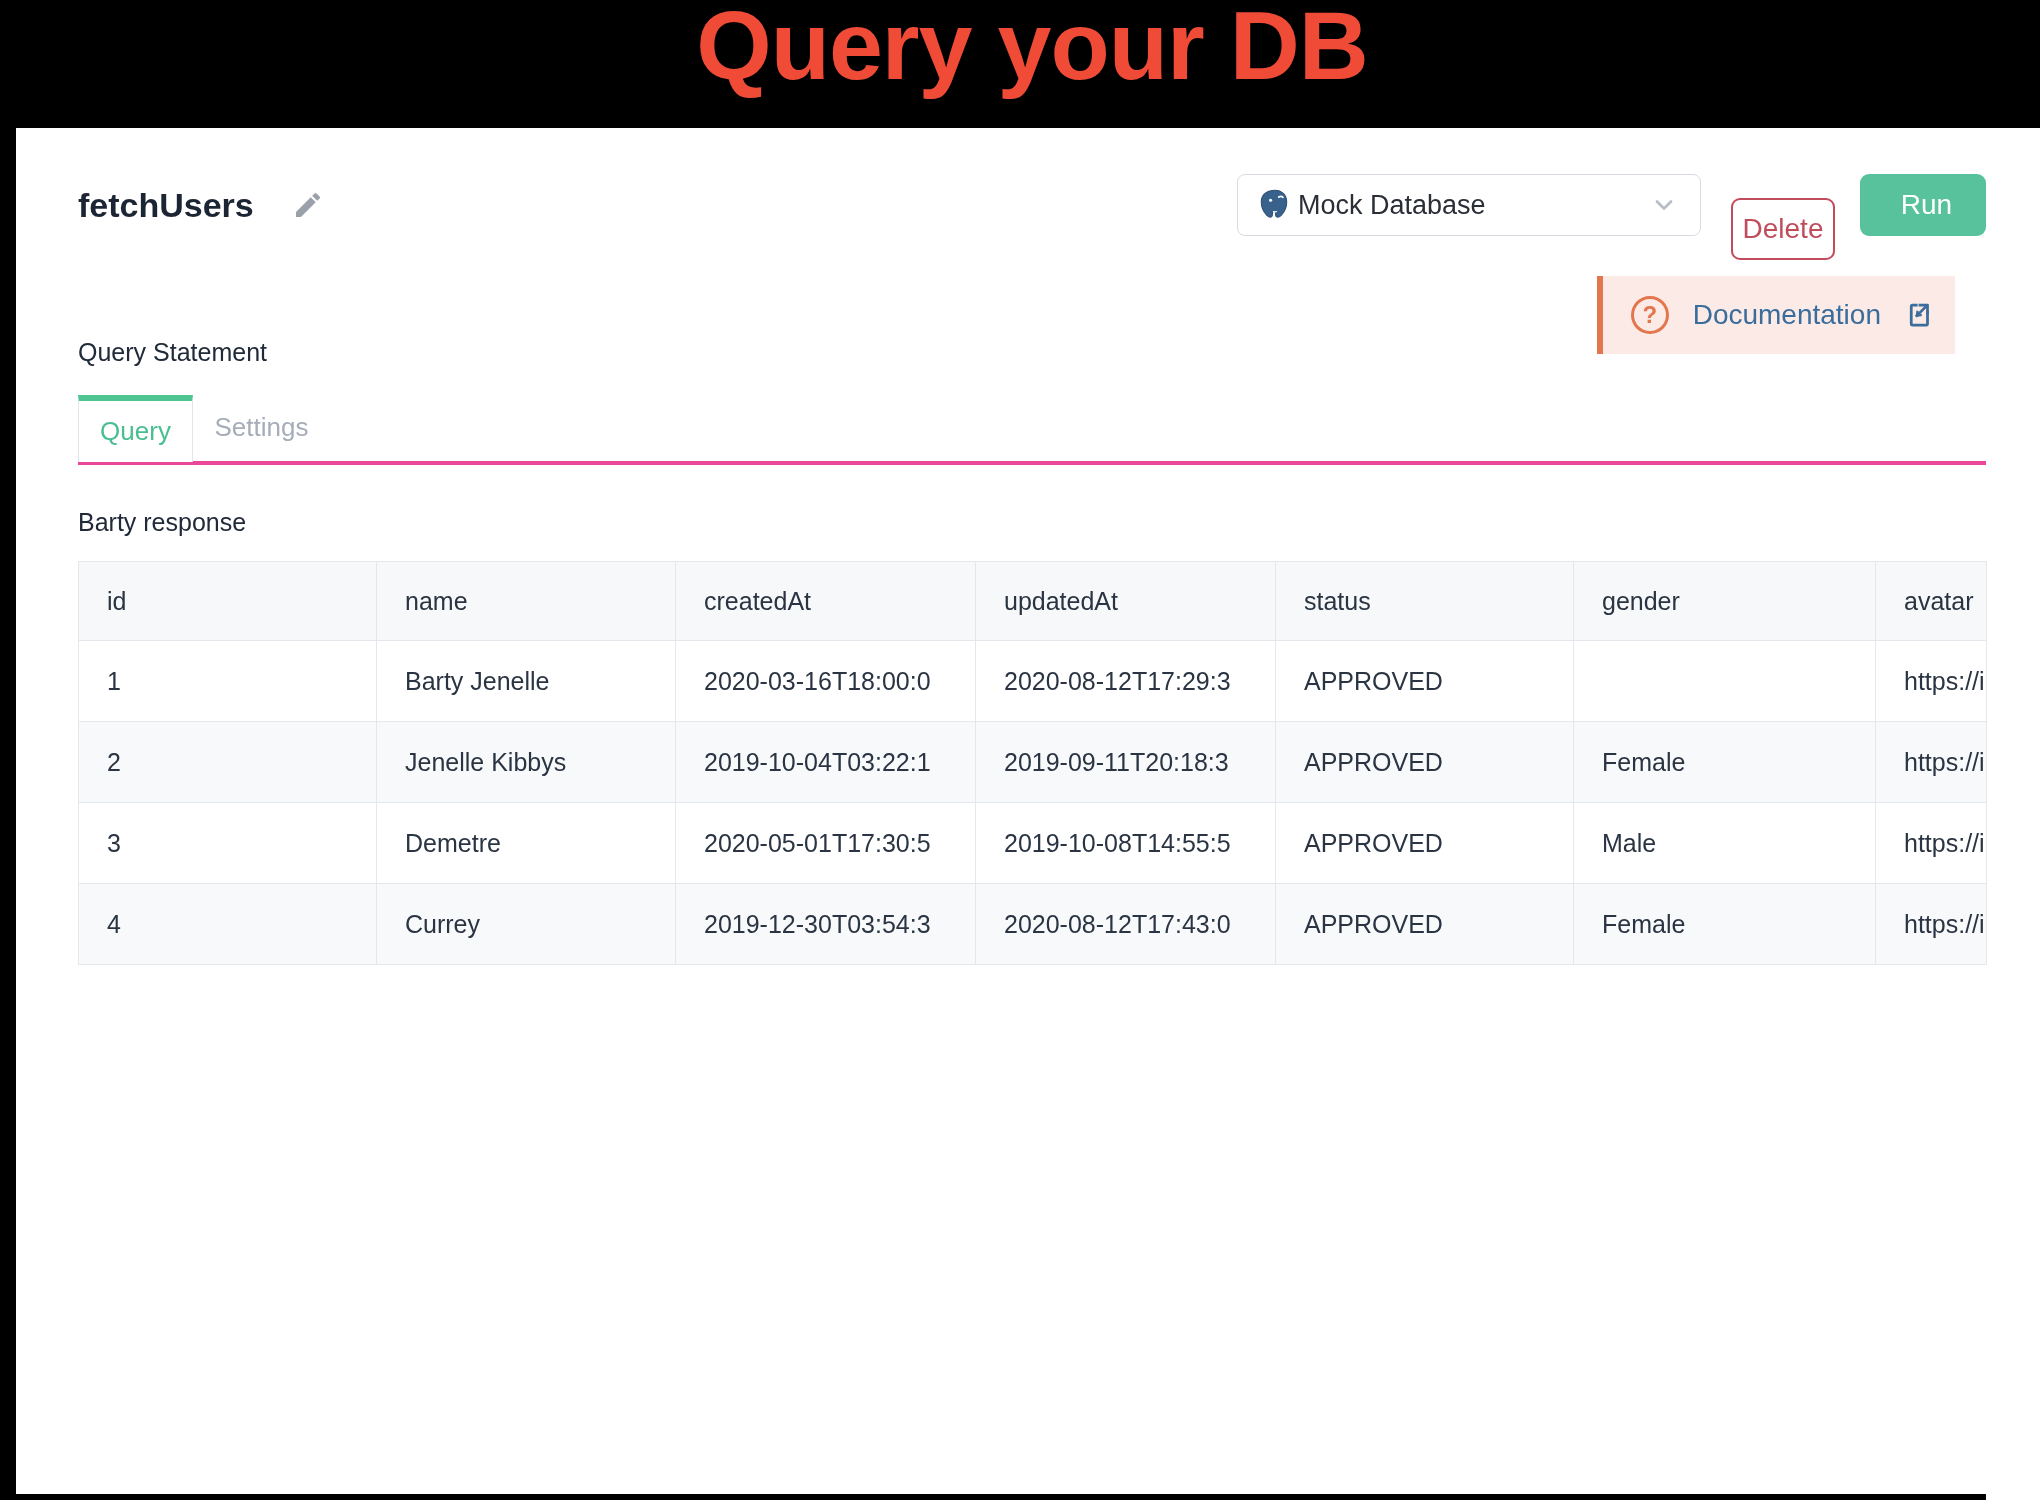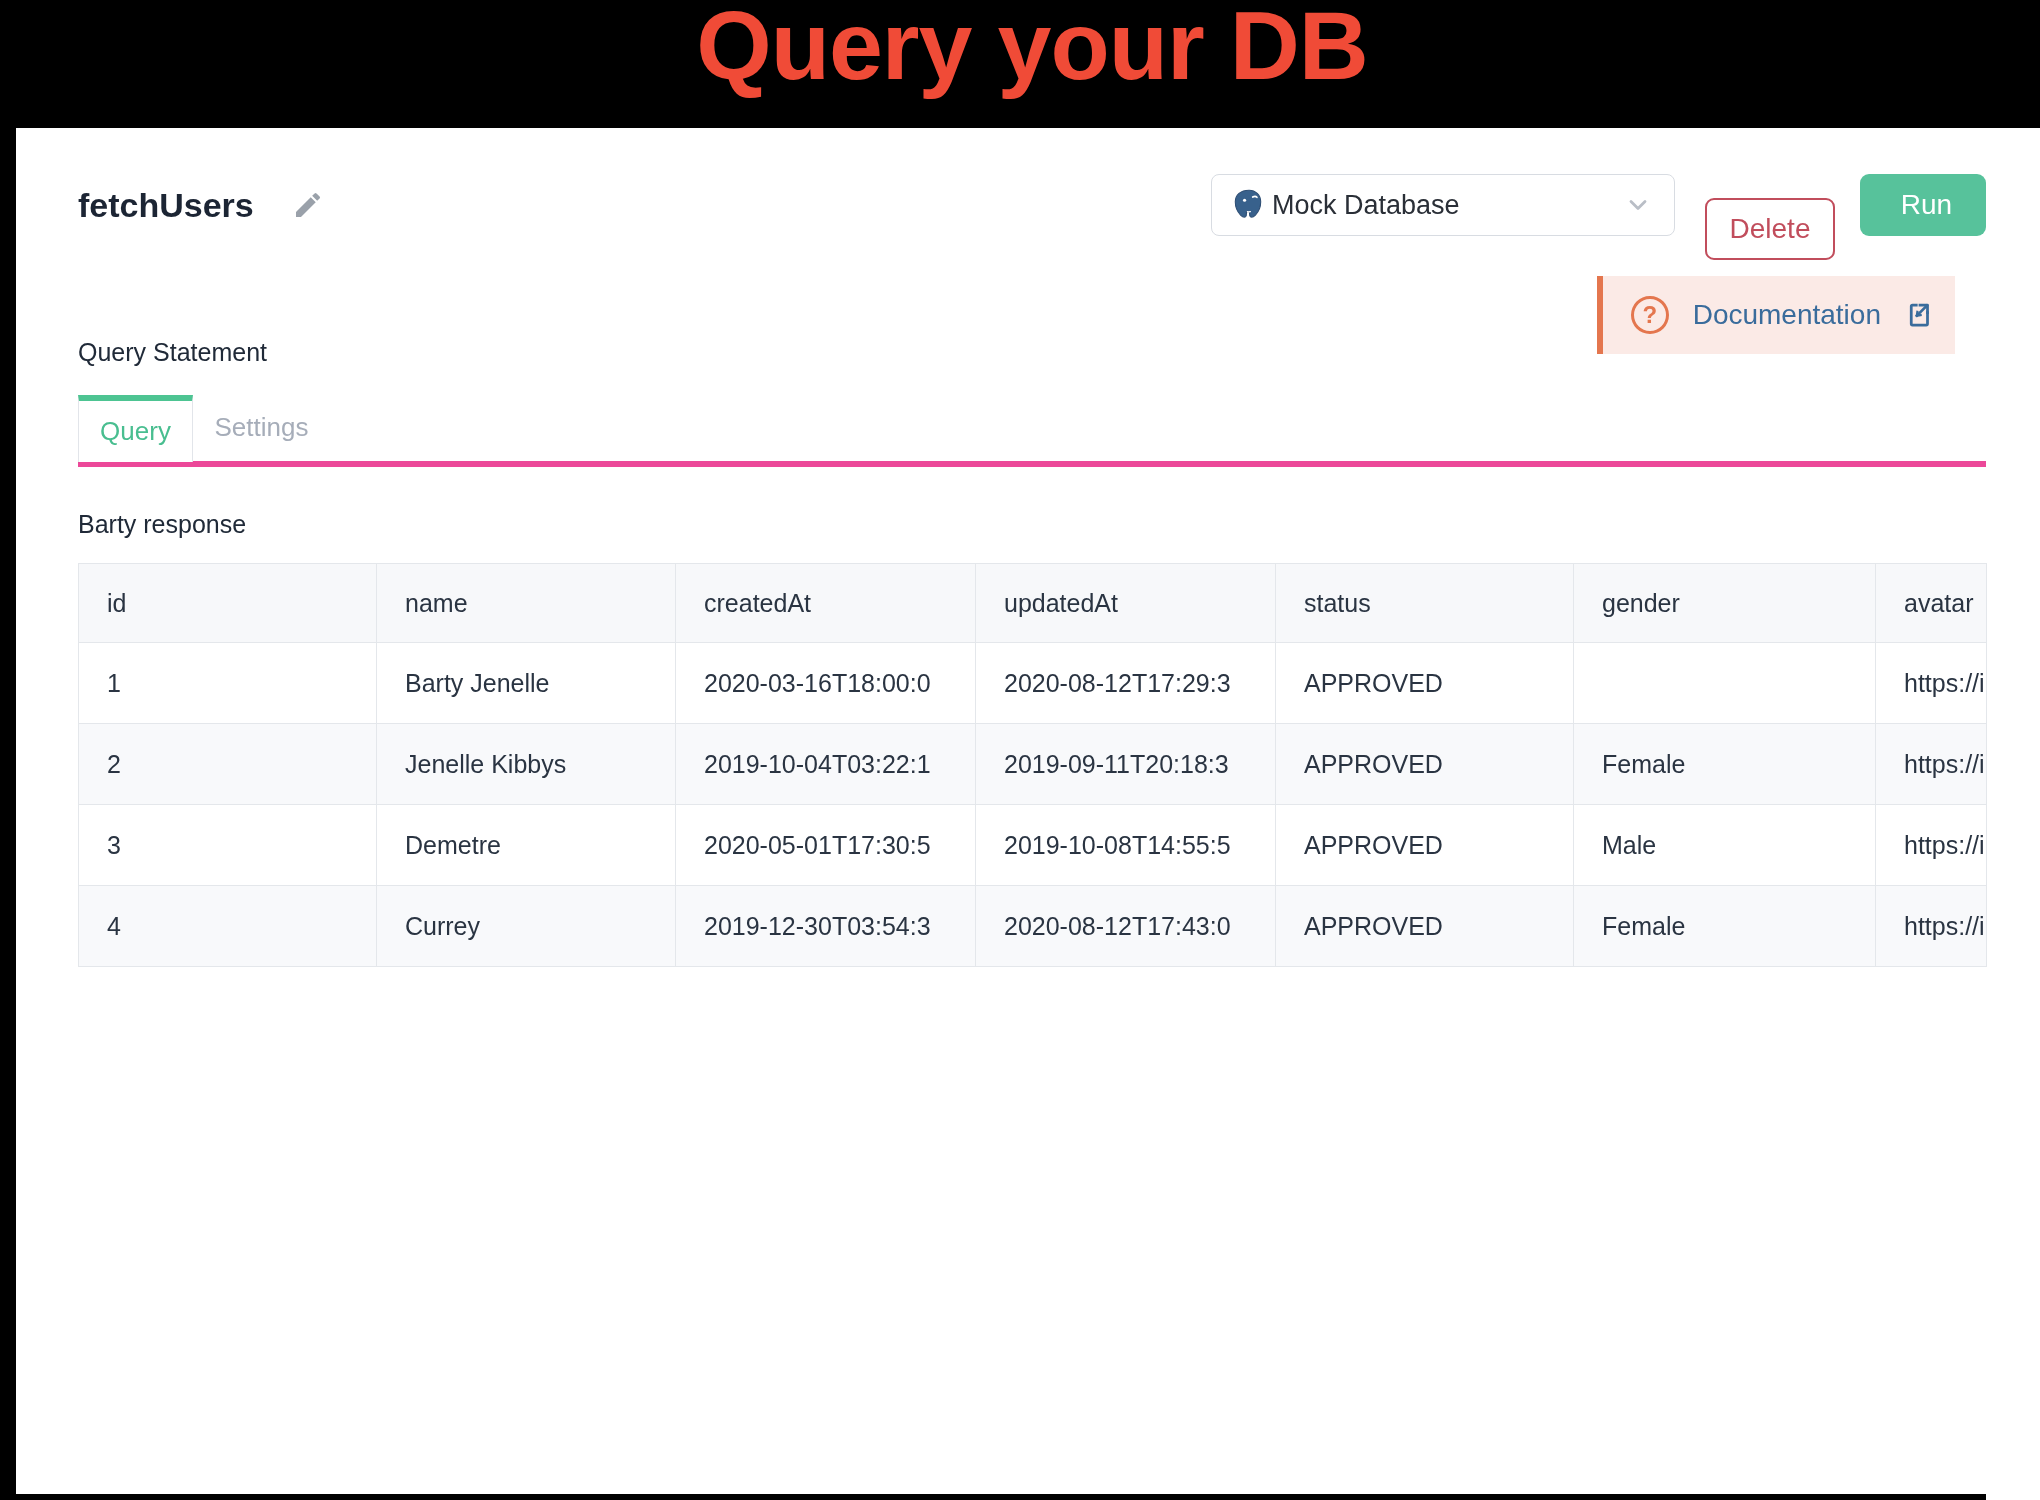--- a/index.html
+++ b/index.html
@@ -17,35 +17,35 @@
   .header-row{margin-top:46px;height:62px;display:flex;align-items:center;}
   .query-title{font-size:34px;font-weight:700;color:#1C2534;}
   .pencil{margin-left:38px;display:flex;align-items:center;cursor:pointer;}
   .flex-spacer{flex:1;}
   .db-select{width:464px;height:62px;border:1px solid #D8DCE2;border-radius:8px;background:#fff;
              display:flex;align-items:center;padding:0 22px 0 18px;box-sizing:border-box;gap:4px;cursor:pointer;}
   .db-select-label{font-size:27px;color:#2A2F37;}
   .chevron{margin-left:auto;display:flex;align-items:center;}
   .btn{height:62px;border-radius:9px;font-size:28px;display:flex;align-items:center;justify-content:center;
        cursor:pointer;box-sizing:border-box;font-family:inherit;}
-  .btn-delete{width:130px;margin-left:30px;background:#fff;border:2px solid #C14D5C;color:#C14D5C;margin-top:48px;}
+  .btn-delete{width:104px;margin-left:30px;background:#fff;border:2px solid #C14D5C;color:#C14D5C;margin-top:48px;}
   .btn-run{width:126px;margin-left:25px;background:#57C29B;border:none;color:#fff;padding-left:13px;}
   
   .docs{position:absolute;top:148px;right:85px;width:358px;height:78px;background:#FBEAE6;
         border-left:6px solid #E4764E;display:flex;align-items:center;gap:24px;
         padding:0 20px 0 28px;box-sizing:border-box;cursor:pointer;}
   .q-circle{width:38px;height:38px;border-radius:50%;border:3px solid #E4764E;color:#E4764E;
             font-size:24px;font-weight:700;display:flex;align-items:center;justify-content:center;box-sizing:border-box;}
   .docs-label{color:#3A6C9C;font-size:28px;}
   
   .section-label{font-size:25px;color:#202A38;}
   .label-statement{margin-top:102px;}
   .label-response{margin-top:43px;}
   
-  .tabs{margin-top:27px;display:flex;border-bottom:6px solid #ec4899;align-items:center;}
+  .tabs{margin-top:27px;display:flex;border-bottom:4px solid #ec4899;align-items:center;}
   .tab{display:flex;align-items:center;justify-content:center;font-size:26px;height:67px;cursor:pointer;box-sizing:border-box;}
   .tab-active{width:115px;color:#49BE90;background:#fff;border:1px solid #E2E5EA;border-bottom:none;
               border-top:6px solid #4DC492;margin-bottom:-1px;}
   .tab-inactive{width:137px;color:#A6ADB9;}
   
   .editor{height:550px;border-left:1px solid #EDEFF2;border-right:1px solid #EDEFF2;border-bottom:1px solid #EDEFF2;
           box-sizing:border-box;padding:42px 0 0 50px;background:#fff;cursor:text;}
   .sql{font-family:"DejaVu Sans Mono","Liberation Mono",monospace;font-size:27px;white-space:pre;}
   .tok-keyword{color:#1E3FAE;}
   .tok-number{color:#1E3FAE;}

